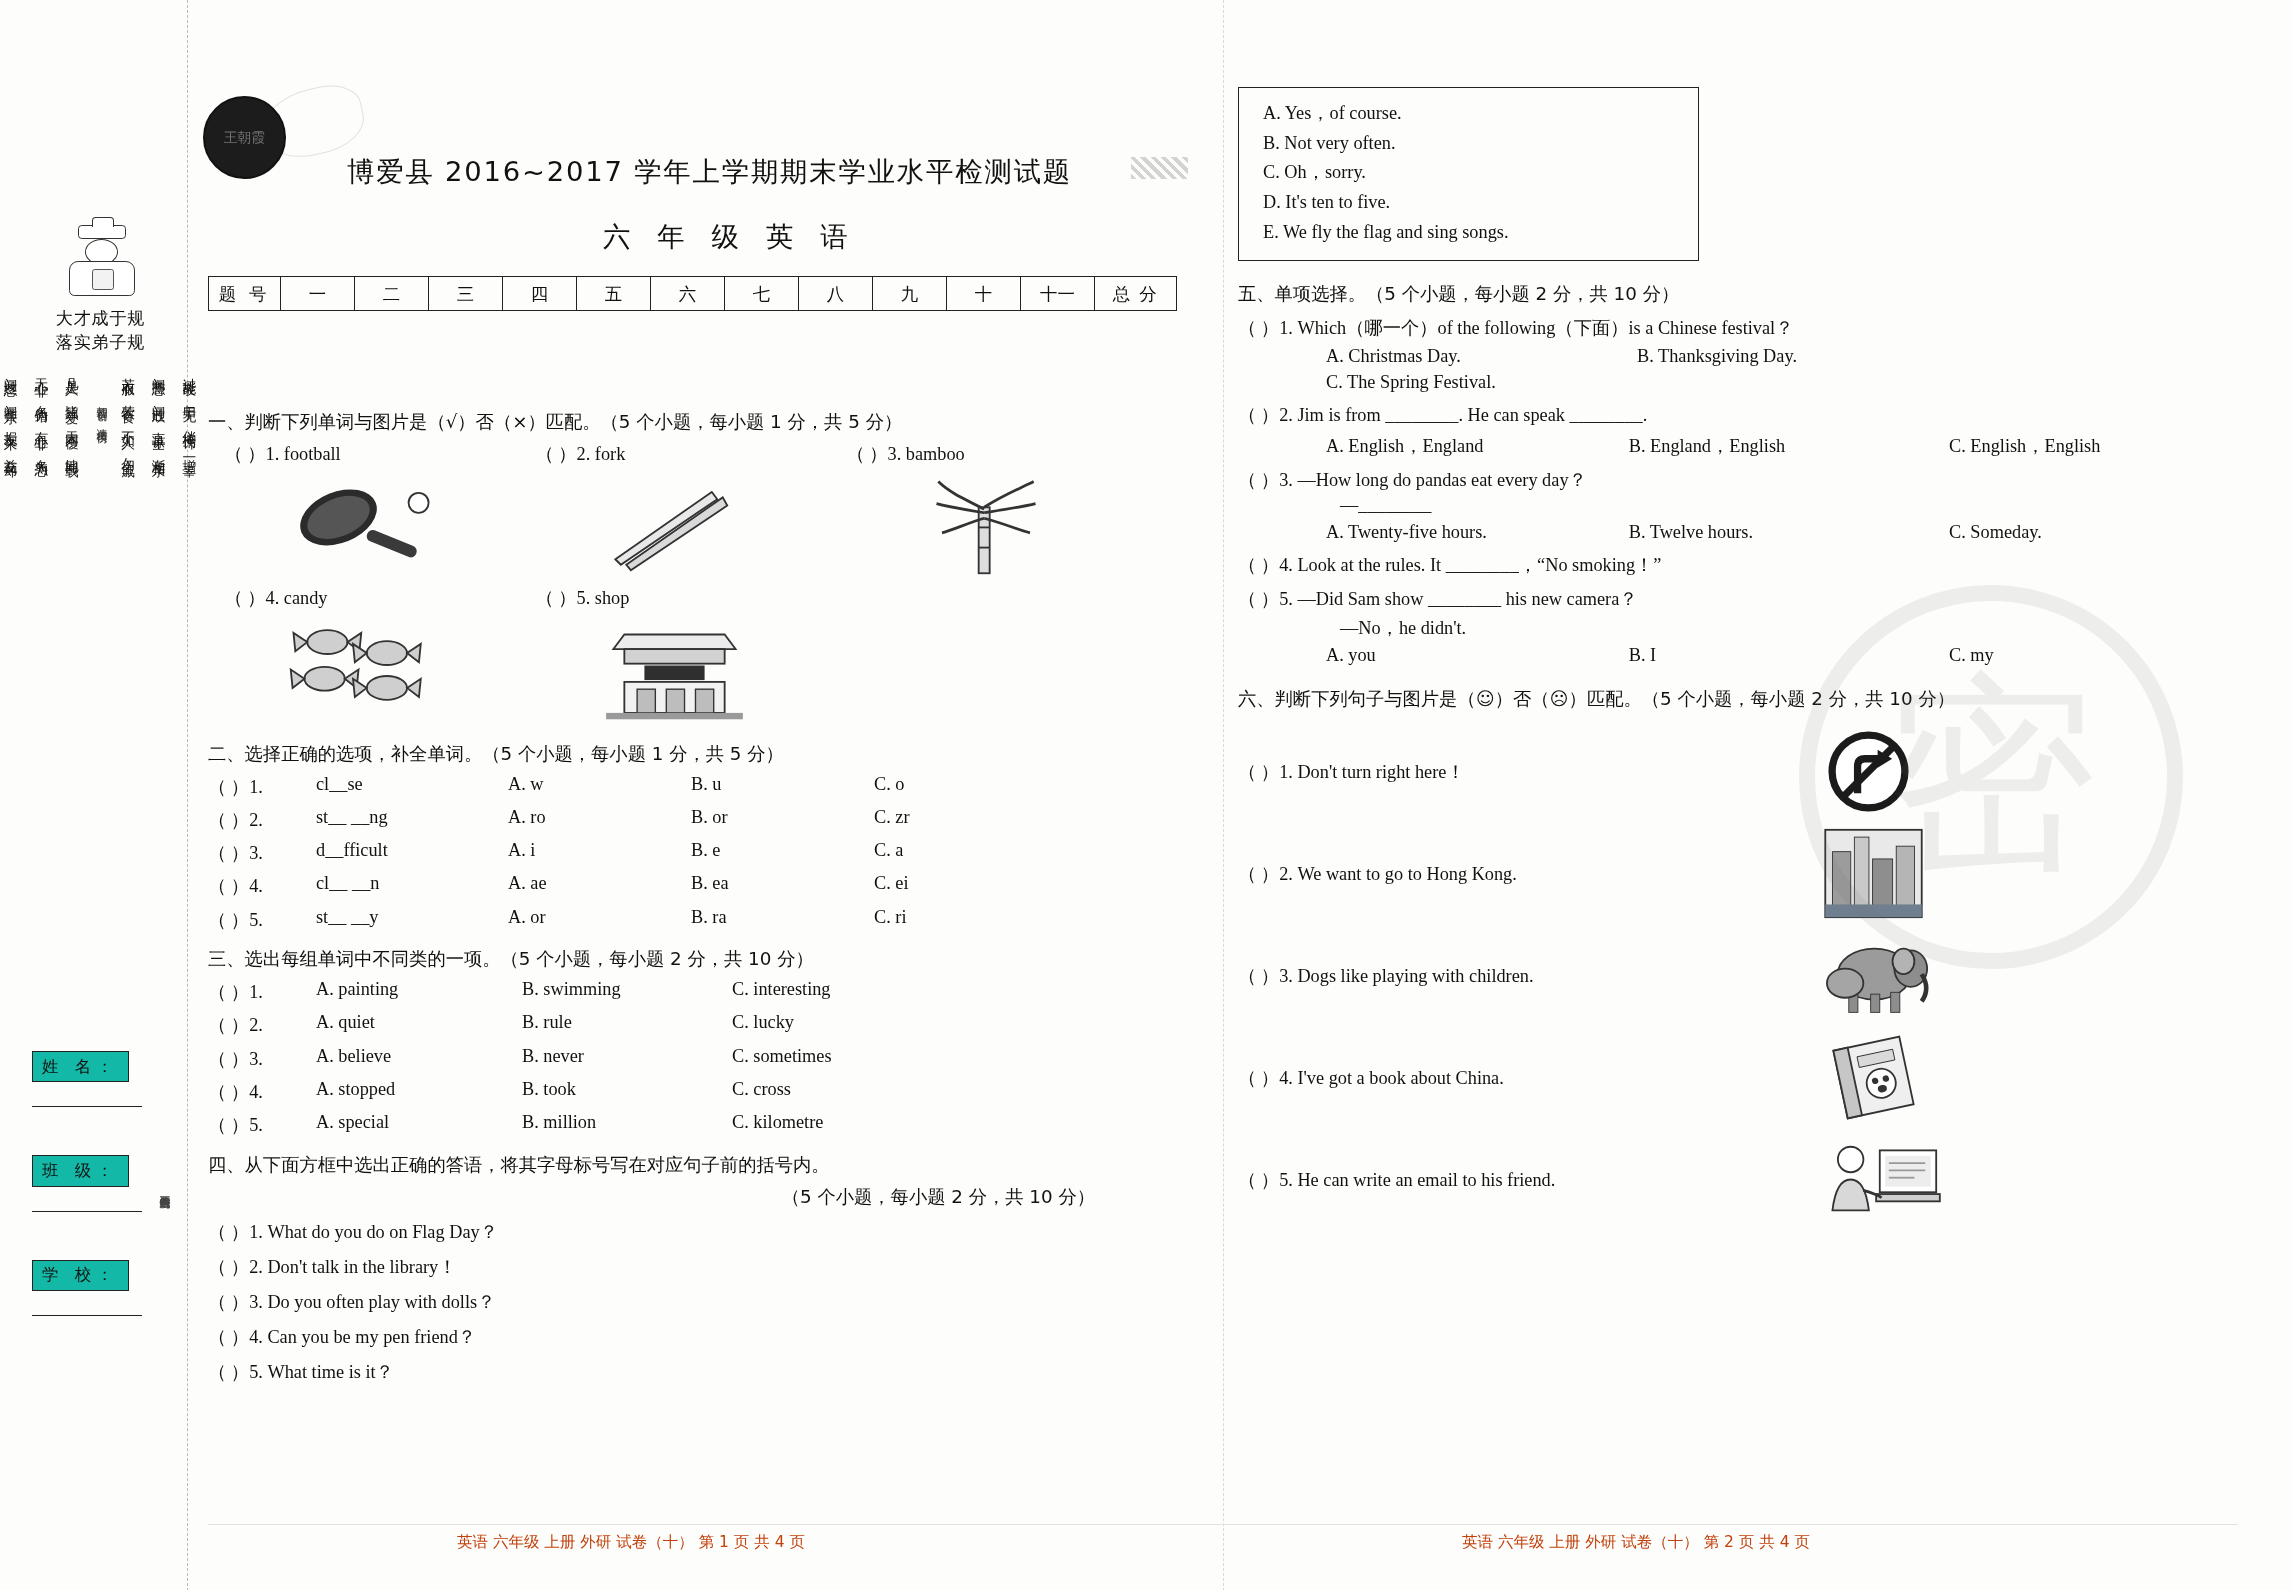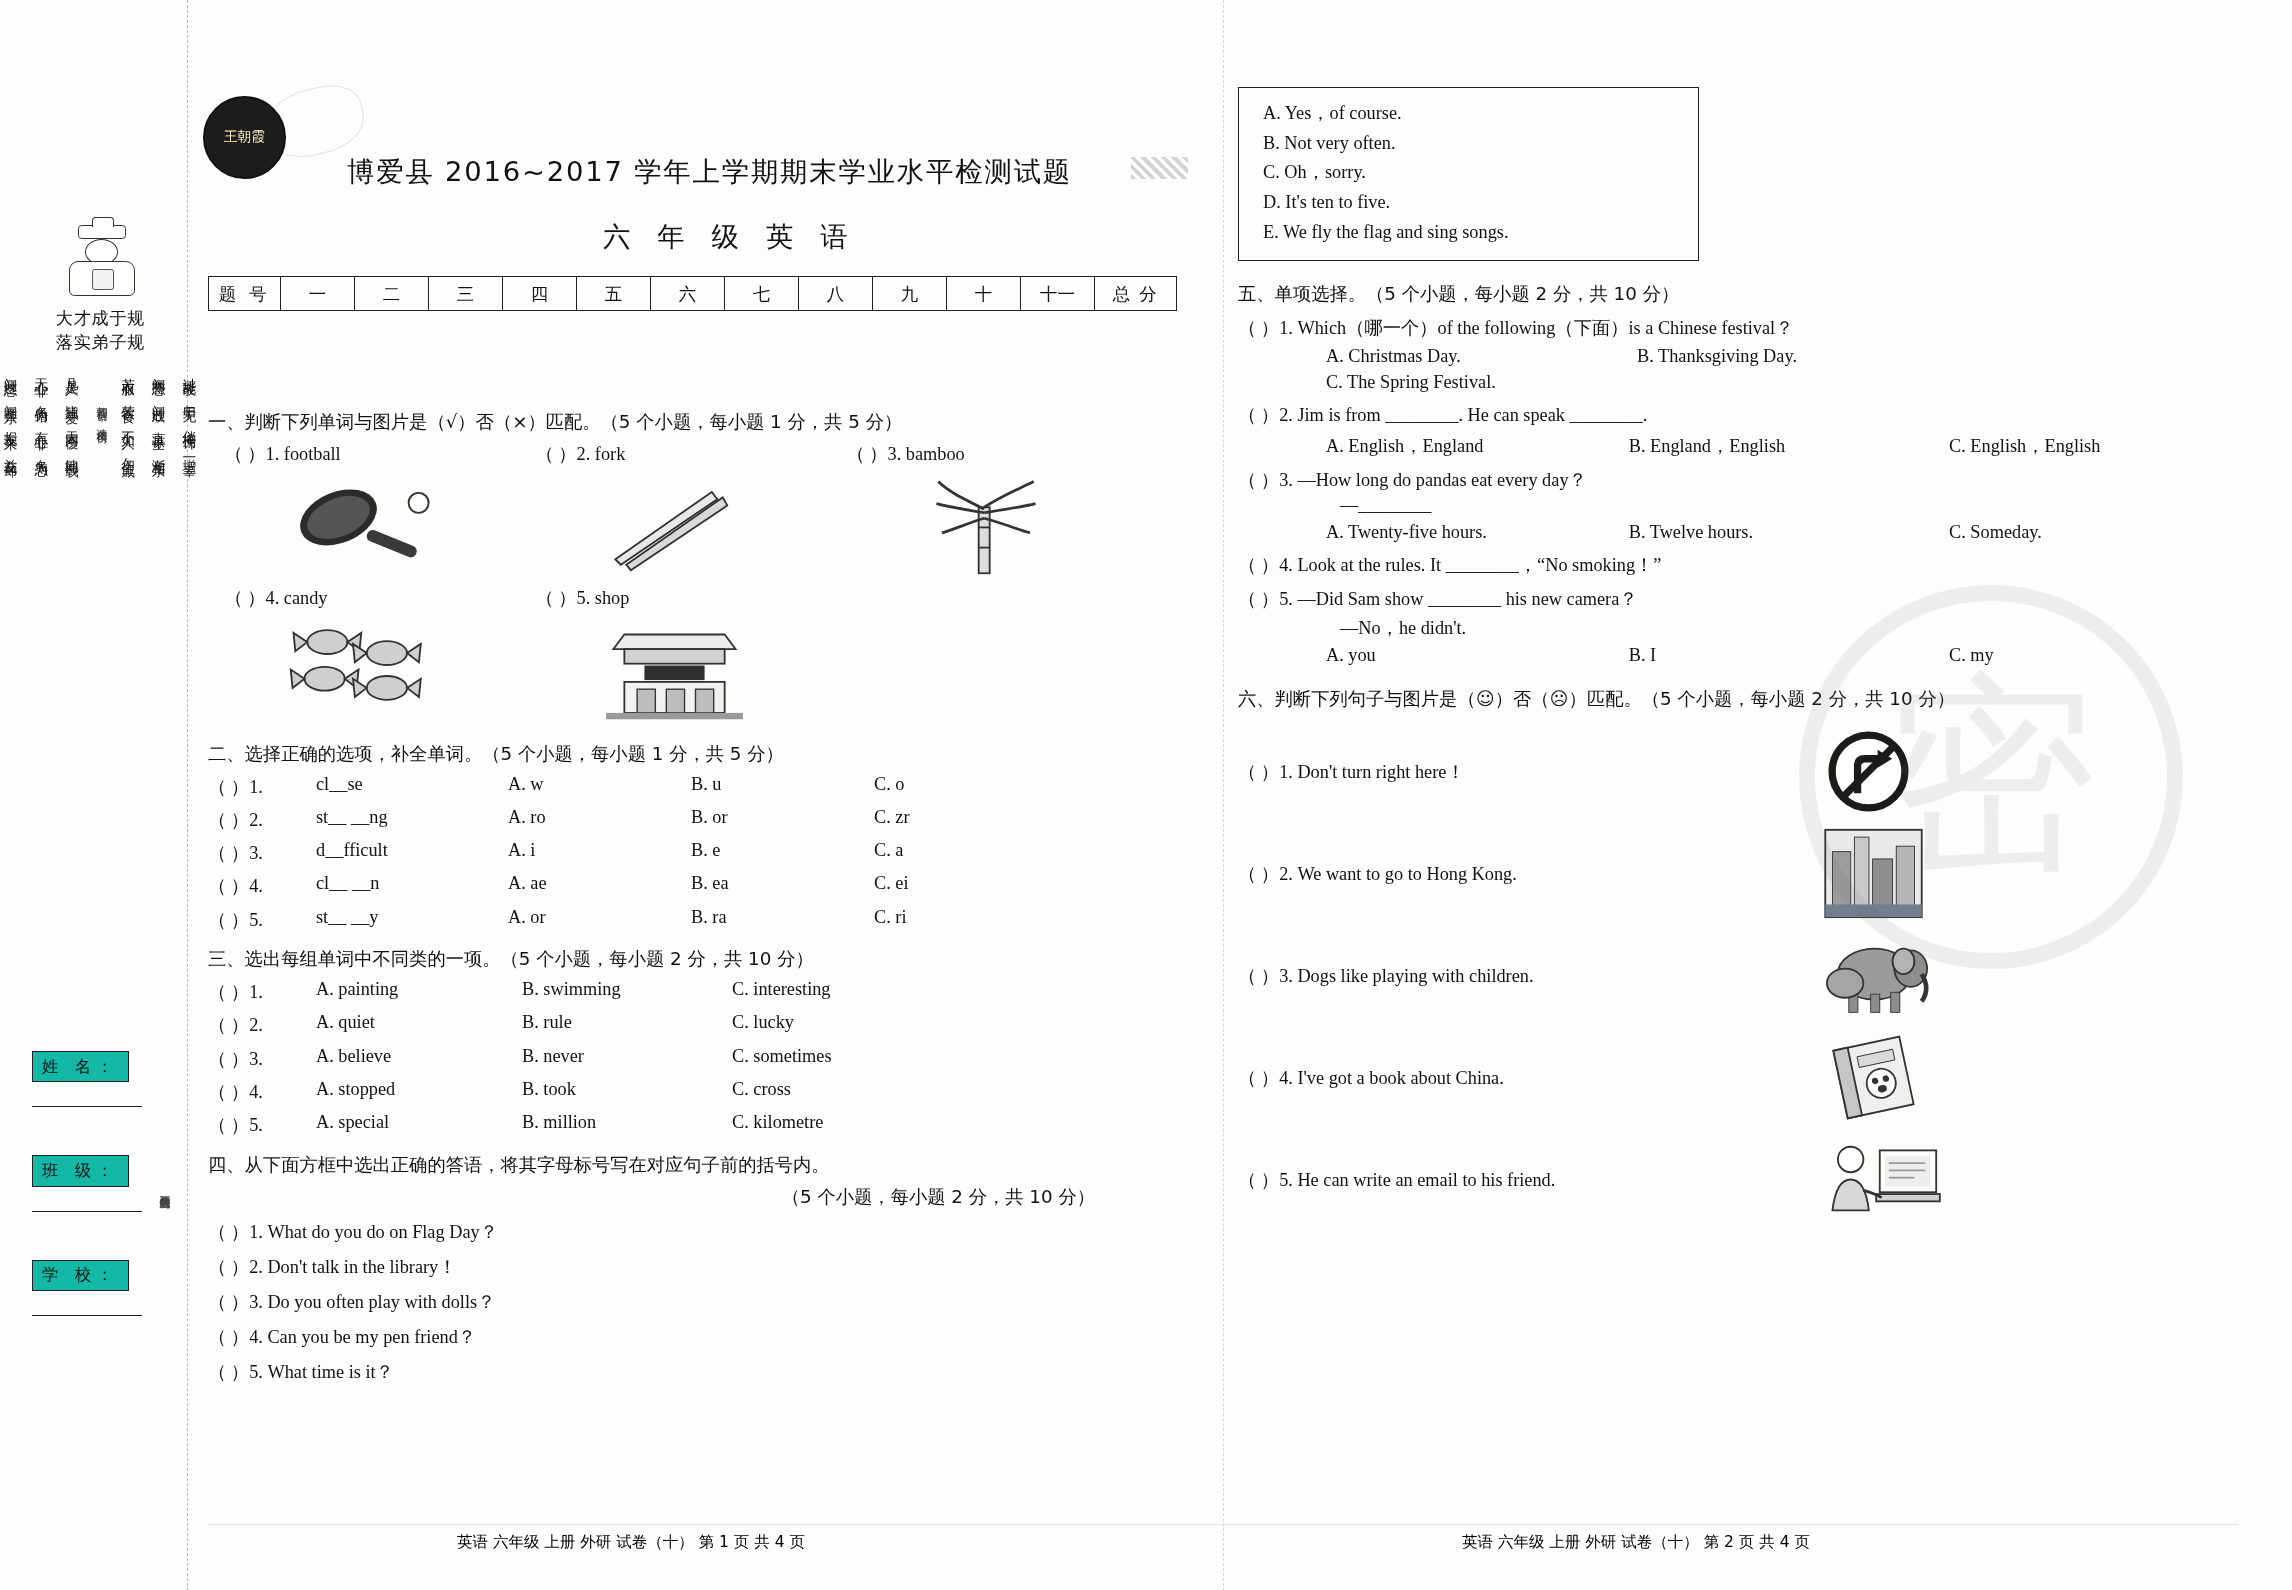--- a/index.html
+++ b/index.html
@@ -33,21 +33,21 @@
 
   .side-fields{position:absolute;left:32px;top:1051px;width:137px;}
   .side-field{margin-bottom:48px;}
   .side-field .lab{border:0.9px solid #222;display:inline-block;padding:3.7px 9.1px;font-size:16.4px;letter-spacing:5.5px;font-family:"DejaVu Sans",sans-serif;background:#14b8a6;}
   .side-field .line{border-bottom:0.9px solid #222;width:110px;height:24px;}
 
   .mark-tick{position:absolute;left:157px;top:1188px;font-size:11px;color:#444;writing-mode:vertical-rl;}
 
   
   .logo{position:absolute;left:190px;top:80px;width:119px;height:110px;}
-  .logo .stamp{position:absolute;left:12.8px;top:16.4px;width:79px;height:79px;border-radius:50%;border:2.7px solid #111;background:#1c1c1c;color:#fef9c3;font-size:13.7px;display:flex;align-items:center;justify-content:center;line-height:1.1;text-align:right;font-family:Liberation Mono, monospace;}
+  .logo .stamp{position:absolute;left:12.8px;top:16.4px;width:79px;height:79px;border-radius:50%;border:2.7px solid #111;background:#1c1c1c;color:#737373;font-size:13.7px;display:flex;align-items:center;justify-content:center;line-height:1.1;text-align:right;font-family:Liberation Serif, serif;}
   .logo .ribbon{position:absolute;left:71px;top:9.1px;width:101px;height:64px;border:1.8px solid #cfcfcf;border-radius:60% 40% 50% 50%;transform:rotate(-12deg);opacity:.6;}
 
   .title-main{position:absolute;left:347px;top:154px;width:804px;font-size:27.4px;letter-spacing:1.8px;font-family:"DejaVu Sans",sans-serif;}
   .title-deco{position:absolute;left:1131px;top:157px;width:57px;height:22px;background:
      repeating-linear-gradient(45deg,#c9c9c9 0 3.7px,transparent 3.7px 7.3px);opacity:.8;}
   .title-sub{position:absolute;left:603px;top:219px;font-size:27.4px;letter-spacing:9.1px;font-family:"DejaVu Sans",sans-serif;}
 
   
   .score-table{position:absolute;left:208px;top:276px;border-collapse:collapse;}
   .score-table td{border:0.9px solid #222;height:31px;text-align:center;font-size:17.4px;font-family:"DejaVu Sans",sans-serif;}
@@ -100,21 +100,21 @@
   .match-row{display:flex;align-items:center;height:102px;}
   .match-row .txt{font-size:18.3px;width:585px;}
   .match-row .art{width:210px;display:flex;align-items:center;justify-content:flex-start;}
 
   
   .watermark{position:absolute;right:110px;top:585px;width:384px;height:384px;opacity:.10;pointer-events:none;}
   .watermark .ring{position:absolute;inset:0;border:16.4px solid #6c6c6c;border-radius:50%;}
   .watermark .ch{position:absolute;inset:64px;display:flex;align-items:center;justify-content:center;font-size:210px;color:#6c6c6c;font-family:"DejaVu Sans",sans-serif;}
 
   
-  .footer{position:absolute;bottom:38px;font-size:15.5px;font-family:"DejaVu Sans",sans-serif;color:#000000;}
+  .footer{position:absolute;bottom:38px;font-size:15.5px;font-family:"DejaVu Sans",sans-serif;color:#c2410c;}
   .footerL{left:457px;}
   .footerR{left:1462px;}
   .footer-rule{position:absolute;left:208px;right:55px;bottom:66px;border-top:0.9px solid #e2e2e2;}
 
   
   svg{display:block;}
 </style>
 </head>
 <body>
 

